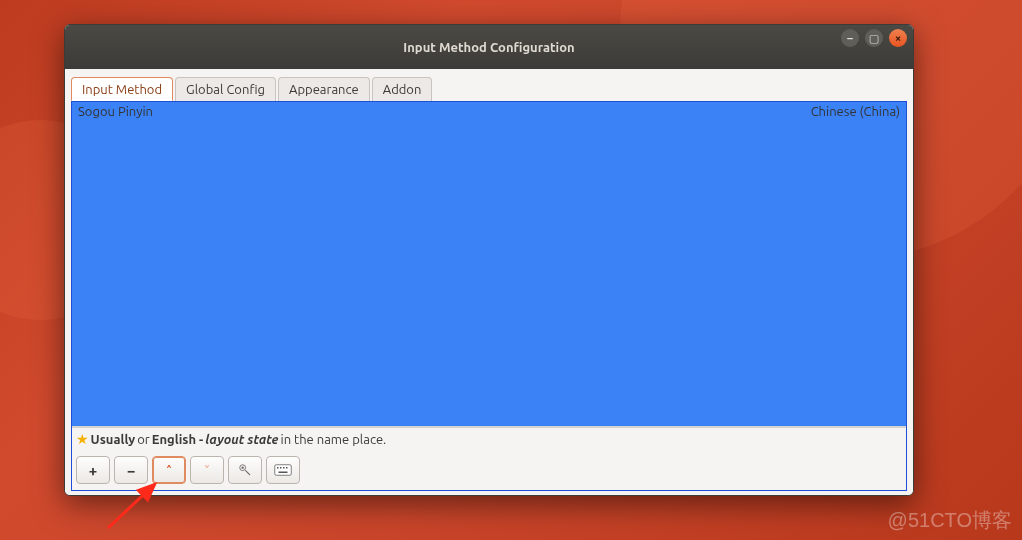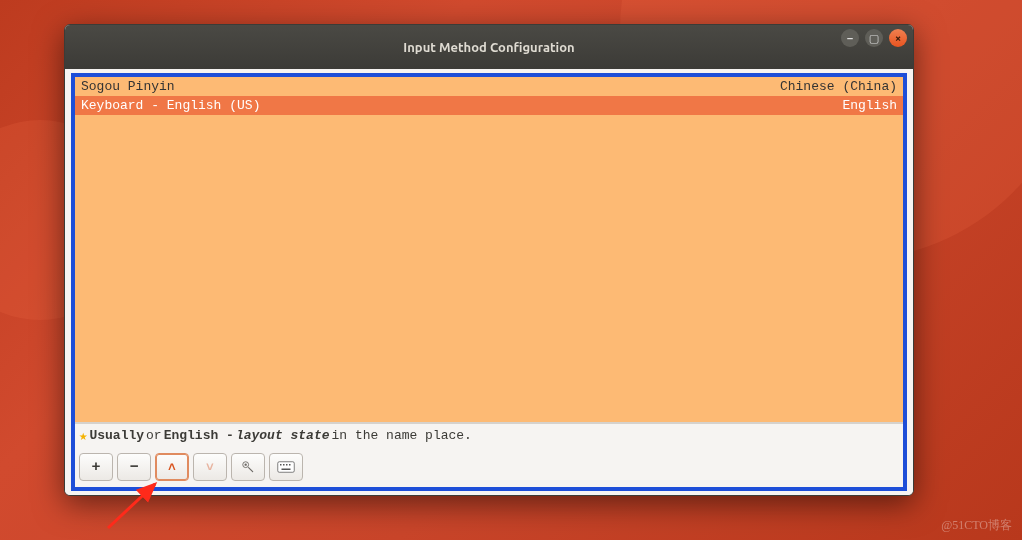--- a/index.html
+++ b/index.html
@@ -10,22 +10,22 @@
     font-size: 13px;
     position: relative;
     overflow: hidden;
   }
   .bg-deco {
     position: absolute; border-radius: 50%;
     background: rgba(255,120,80,0.15);
   }
   .watermark {
     position: absolute; right: 10px; bottom: 6px;
-    color: rgba(255,255,255,0.35); font-size: 12px;
-    font-family: Liberation Serif, serif;
+    color: rgba(255,255,255,0.35); font-size: 20px;
+    font-family: Liberation Sans, sans-serif;
   }
   .window {
     position: absolute; left: 64px; top: 24px;
     width: 850px; height: 472px;
     background: #f2f1f0;
     border-radius: 6px;
     box-shadow: 0 8px 30px rgba(0,0,0,0.5);
     border: 1px solid #3c3b37;
     display: flex; flex-direction: column;
     overflow: hidden;
@@ -65,24 +65,24 @@
   }
   .tab.active {
     background: #fff;
     border: 1px solid #e08b5f;
     border-bottom: 1px solid #fff;
     color: #8a3e15;
     position: relative; z-index: 2;
   }
   .panel {
     flex: 1;
-    border: 4px solid #1d4ed8;
-    background: #fdba74;
+    border: 1px solid #1d4ed8;
+    background: #3b82f6;
     margin: 0 2px;
-    display: flex; flex-direction: column; font-family: Liberation Mono, monospace;
+    display: flex; flex-direction: column;
   }
   .list {
     flex: 1; overflow: auto;
     border-bottom: 1px solid #d6d2cd;
   }
   .row {
     display: flex; justify-content: space-between;
     padding: 2px 6px;
     color: #333;
     cursor: pointer;
@@ -141,30 +141,32 @@
   <div class="titlebar">
     <span>Input Method Configuration</span>
     <div class="win-controls">
       <div class="win-btn win-min">–</div>
       <div class="win-btn win-max">▢</div>
       <div class="win-btn win-close">×</div>
     </div>
   </div>
 
   <div class="client-area">
+    <div class="tabs-row">
+      <div class="tab active">Input Method</div>
+      <div class="tab">Global Config</div>
+      <div class="tab">Appearance</div>
+      <div class="tab">Addon</div>
+    </div>
 
     <div class="panel">
       <div class="list">
         <div class="row">
           <span>Sogou Pinyin</span>
           <span>Chinese (China)</span>
-        </div>
-        <div class="row selected">
-          <span>Keyboard - English (US)</span>
-          <span>English</span>
         </div>
       </div>
 
       <div class="hint-line">
         <span class="star-icon">★</span>
         <b>Usually</b>
         <span> or </span>
         <b>English - </b>
         <i>layout state</i>
         <span> in the name place.</span>

